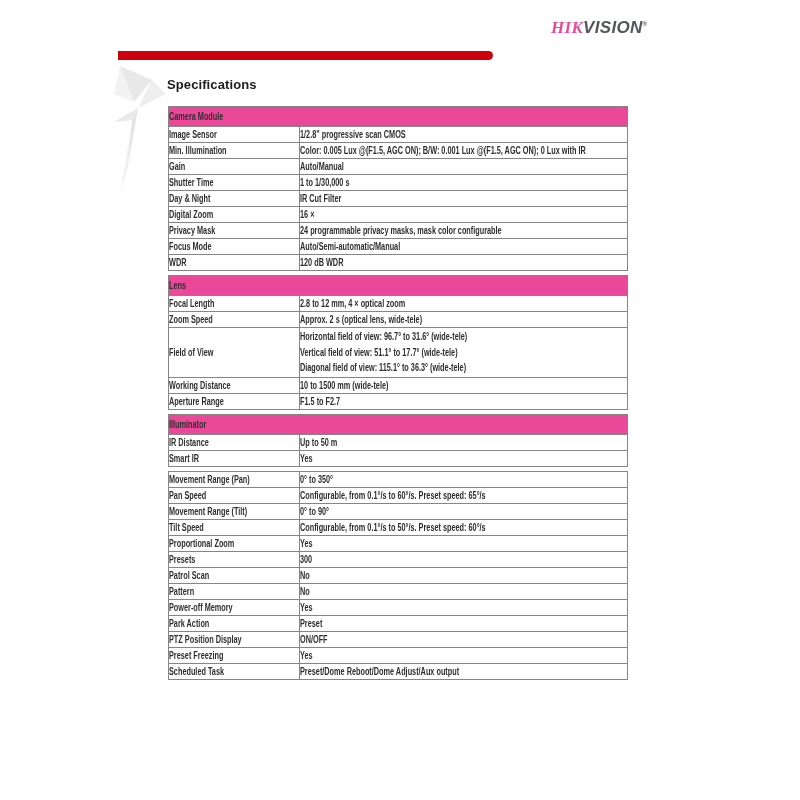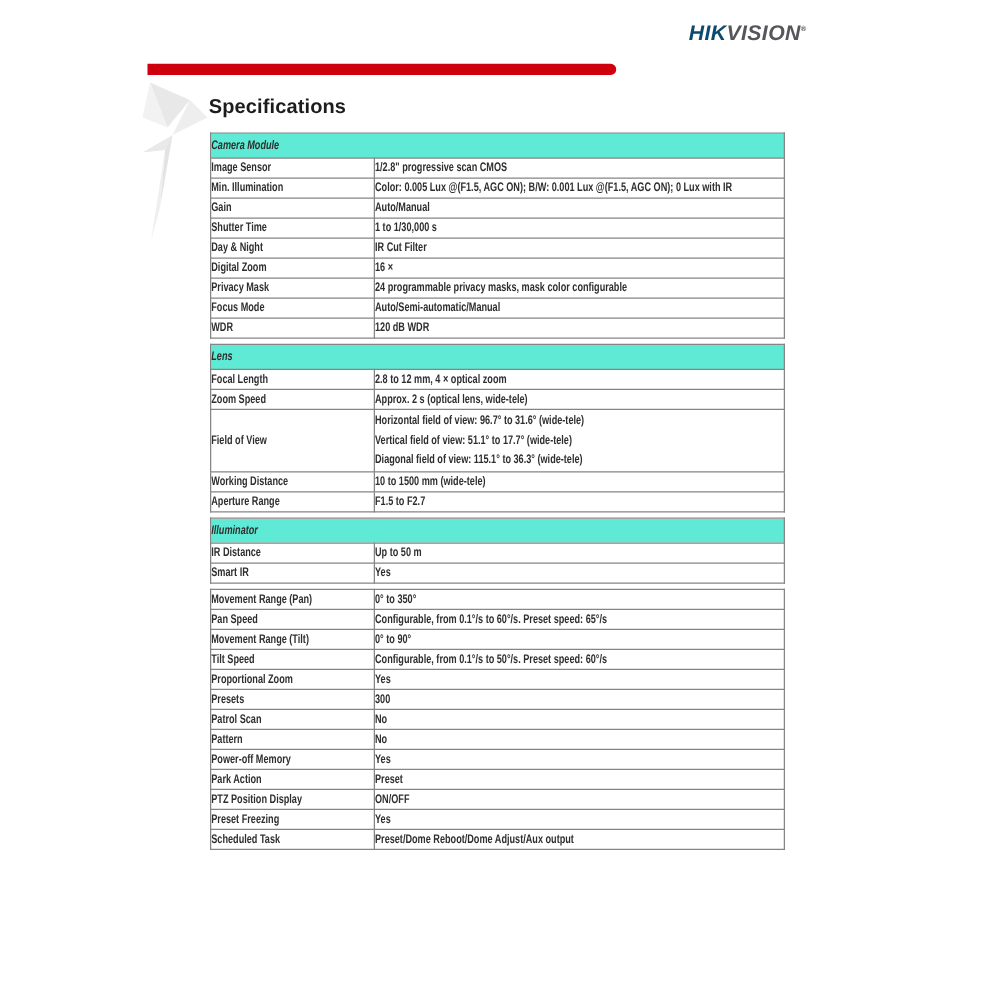--- a/index.html
+++ b/index.html
@@ -8,38 +8,38 @@
     font-family:"Liberation Sans",sans-serif;overflow:hidden;
   }
   .redbar{
     position:absolute;left:118px;top:51px;width:375px;height:9px;
     background:#cf000e;border-radius:0 5px 5px 0;
   }
   .logo{
     position:absolute;left:551px;top:14px;font-style:italic;font-weight:bold;
     font-size:17px;letter-spacing:.3px;white-space:nowrap;line-height:20px;
   }
-  .logo .hik{color:#0c4a6e;}
+  .logo .hik{color:#ec4899;font-family:Liberation Serif, serif;}
   .logo .vision{color:#54565a;text-align:center;}
   .logo .reg{font-size:6px;color:#54565a;vertical-align:super;font-style:normal;}
   .heading{
-    position:absolute;left:167px;top:77px;font-size:16px;font-weight:bold;
+    position:absolute;left:167px;top:77px;font-size:13px;font-weight:bold;
     color:#1c1c1c;letter-spacing:.1px;
   }
   .watermark{position:absolute;left:112px;top:62px;}
   .spec-wrap{position:absolute;left:168px;top:106px;width:460px;}
   table.spec{
     border-collapse:collapse;width:460px;table-layout:fixed;
     margin:0 0 4px 0;
   }
   table.spec td{
     border:1px solid #858585;padding:0;vertical-align:middle;
     color:#2e2e2e;font-size:10px;font-weight:bold;overflow:hidden;
   }
-  td.sect{background:#5eead4;height:19px;padding-left:6px;font-style:italic;}
+  td.sect{background:#ec4899;height:19px;padding-left:6px;}
   td.lbl{height:15px;padding-left:6px;text-decoration:underline;}
   td.val{height:15px;padding-left:7px;}
   .cnd{
     display:inline-block;transform:scaleX(0.73);transform-origin:0 50%;
     white-space:pre;line-height:15px;
   }
   .cnd.ml{white-space:pre-line;width:450px;line-height:15.5px;padding:1px 0;}
 </style>
 </head>
 <body>

